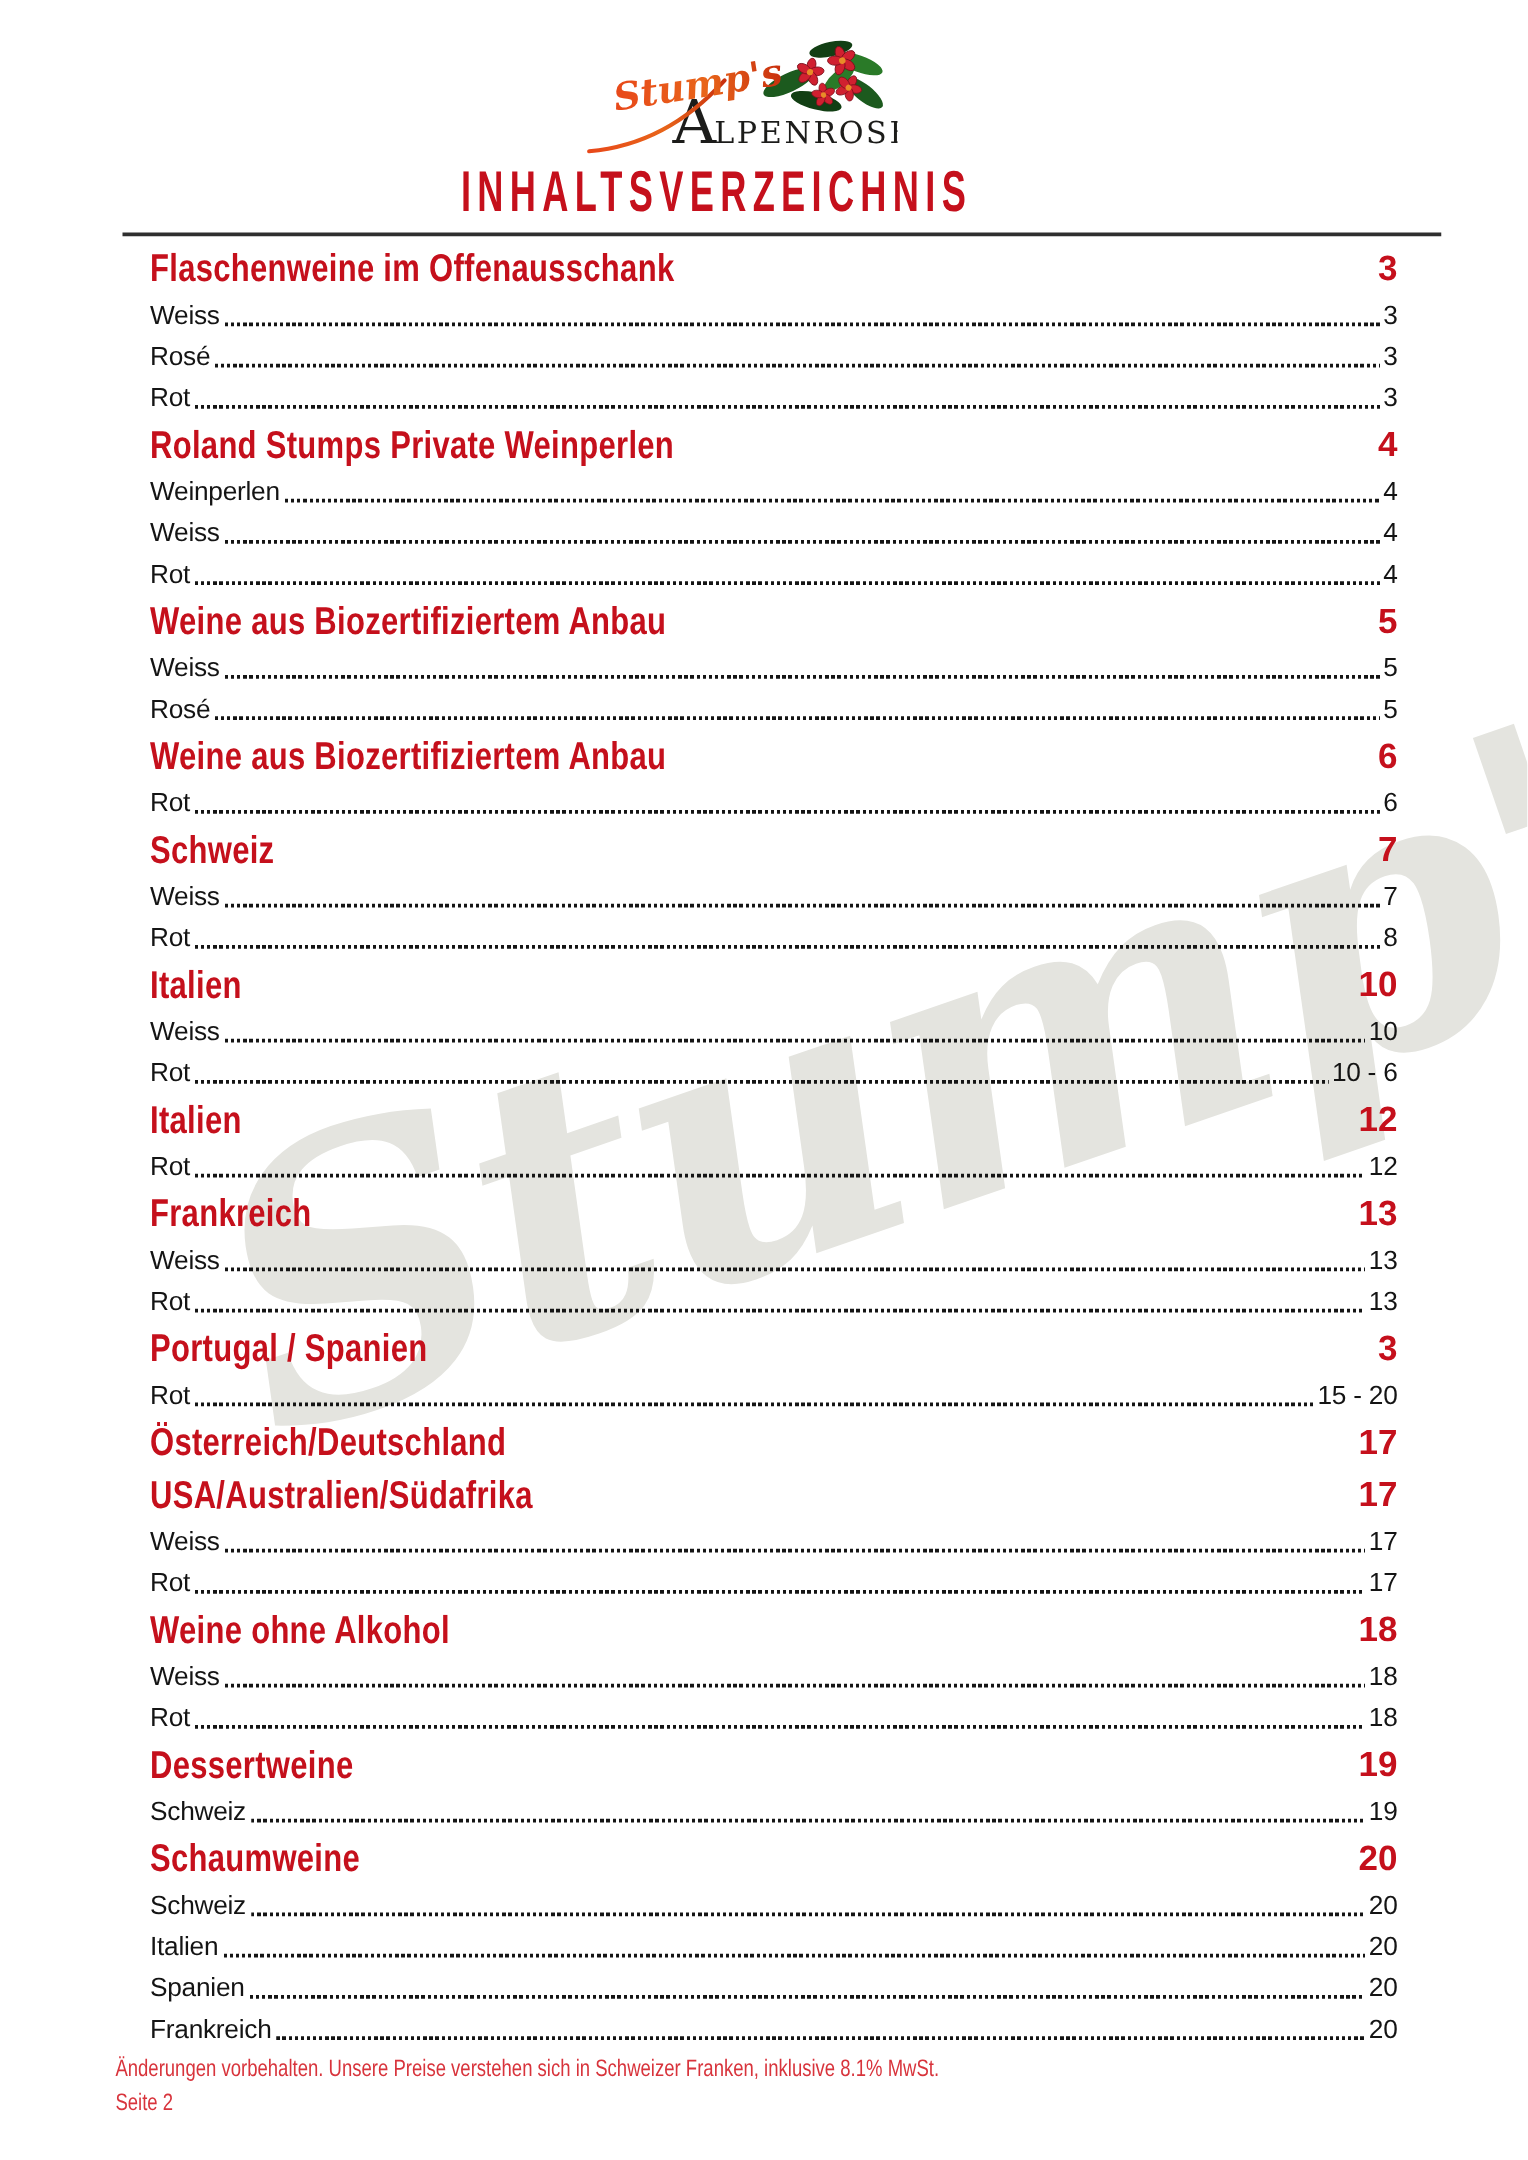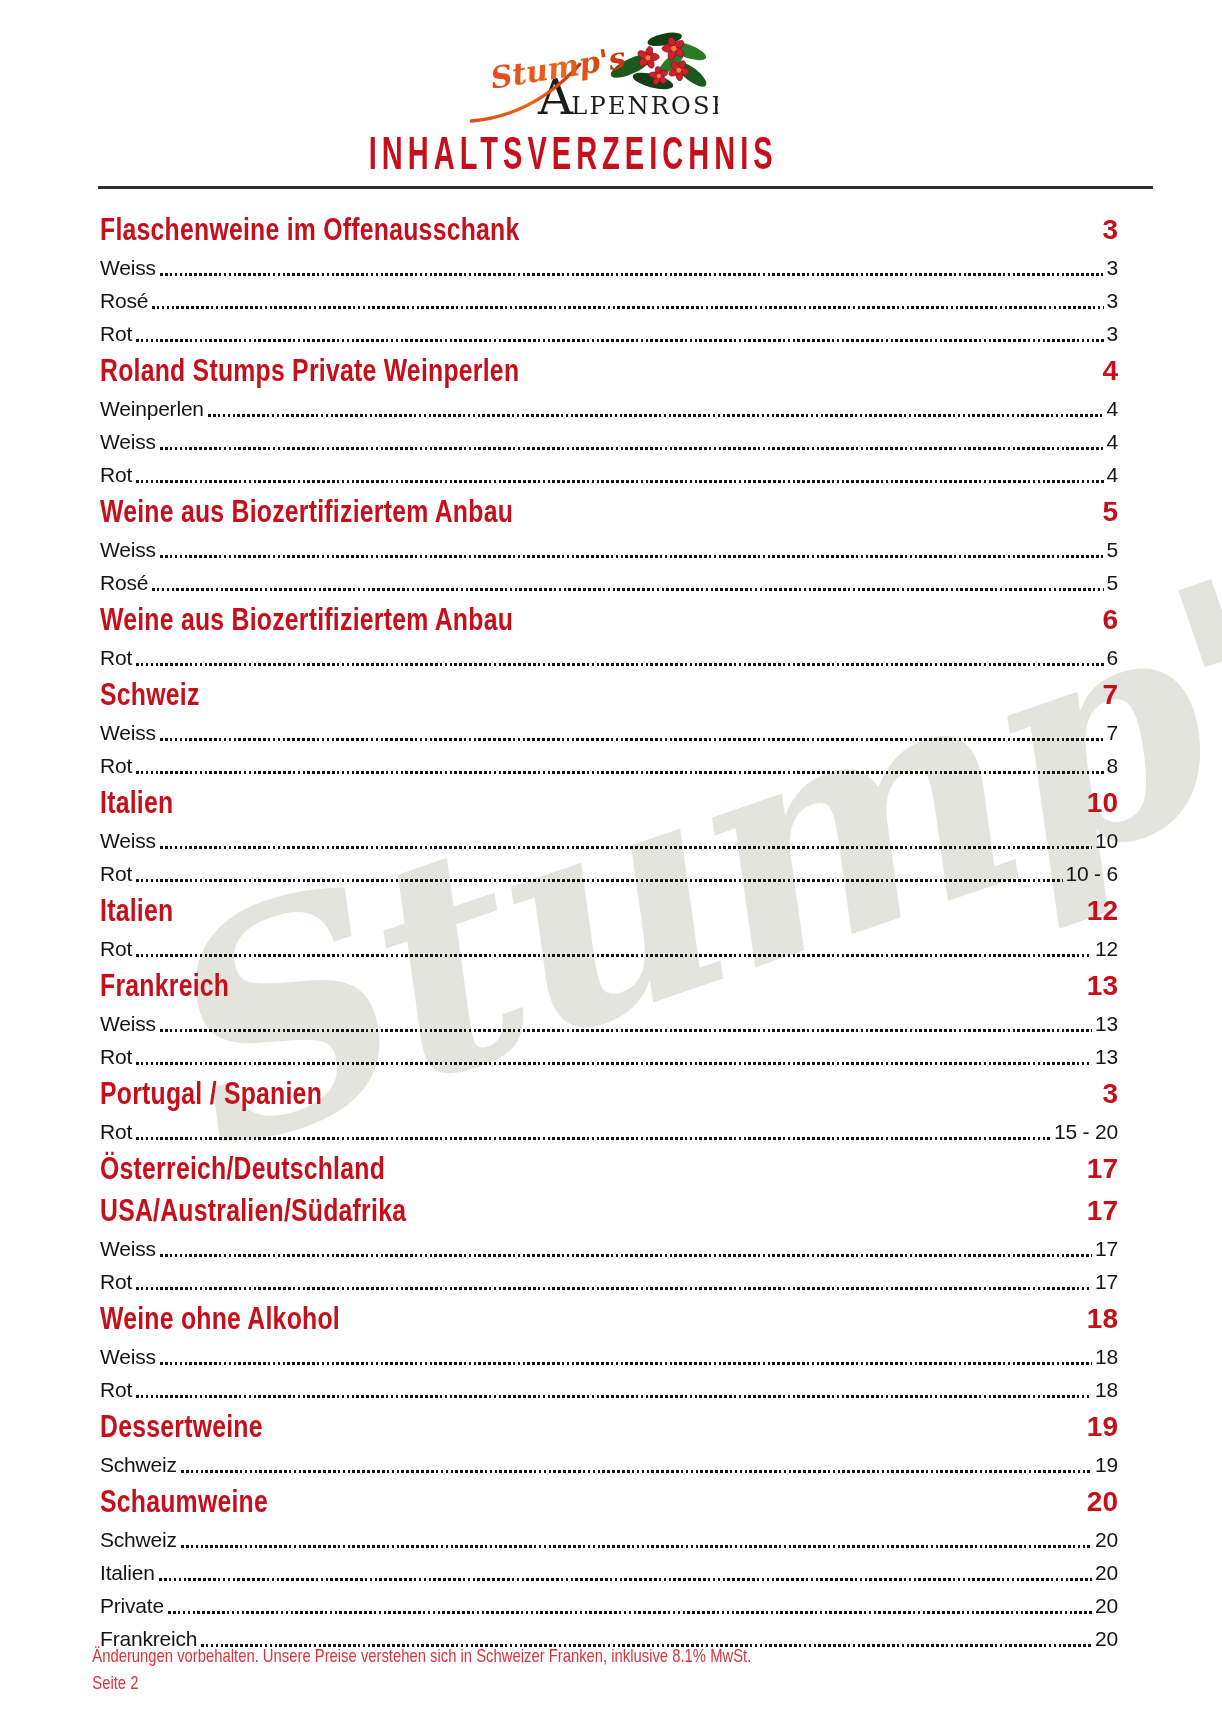--- a/index.html
+++ b/index.html
@@ -25,21 +25,21 @@
   header{position:relative; z-index:1; text-align:center; padding-top:26px;}
   .logo-wrap{height:100px;}
   .logo{display:block; margin:0 auto; transform:translateX(-18px);}
   h1.title{
     margin-top:2px; line-height:50px; font-size:46px; font-weight:bold;
     letter-spacing:8px; color:var(--red);
     transform:scaleX(.63) translateX(-60px); transform-origin:center; white-space:nowrap;
   }
   .rule{height:3px; background:#2f2f2f; width:1055px; margin:8px 0 0 98px;}
   
-  .toc{position:relative; z-index:1; padding:20px 104px 0 100px;}
+  .toc{position:relative; z-index:1; padding:5px 104px 0 100px;margin-left:20px;}
   .row{position:relative;}
   .row.head{height:42px; line-height:42px;}
   .hlabel{
     display:inline-block; font-size:31px; font-weight:bold; color:var(--red);
     letter-spacing:.3px; white-space:nowrap;
     transform:scaleX(.80); transform-origin:0 60%;
   }
   .hnum{
     position:absolute; right:0; top:0; line-height:42px;
     font-size:28px; font-weight:bold; color:var(--red);
@@ -328,21 +328,21 @@
       <span class="num">20</span>
     </div>
 
     <div class="row sub">
       <span class="label">Italien</span>
       <span class="dots"></span>
       <span class="num">20</span>
     </div>
 
     <div class="row sub">
-      <span class="label">Private</span>
+      <span class="label">Spanien</span>
       <span class="dots"></span>
       <span class="num">20</span>
     </div>
 
     <div class="row sub">
       <span class="label">Frankreich</span>
       <span class="dots"></span>
       <span class="num">20</span>
     </div>
   </main>

